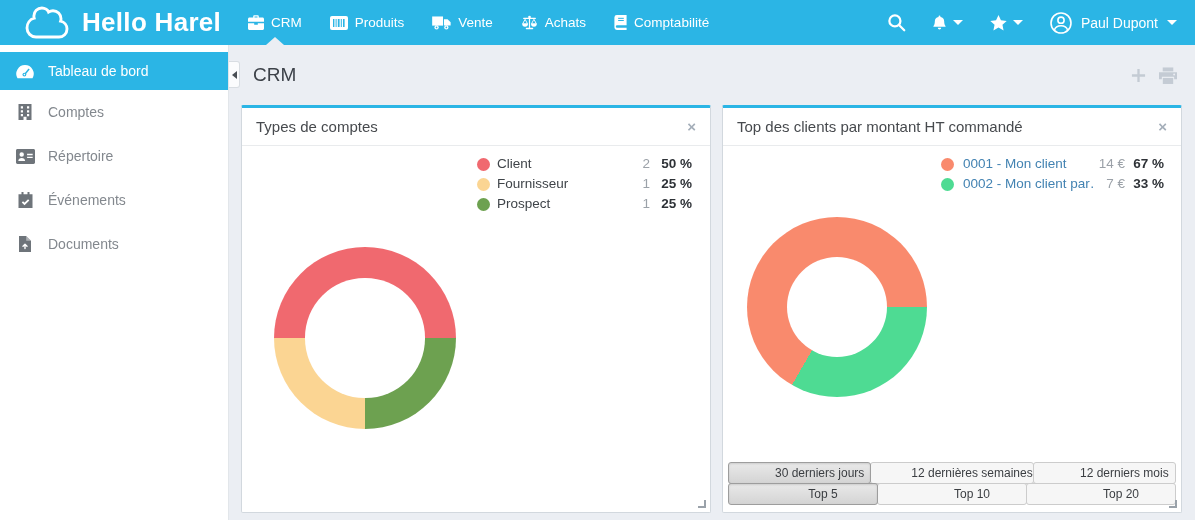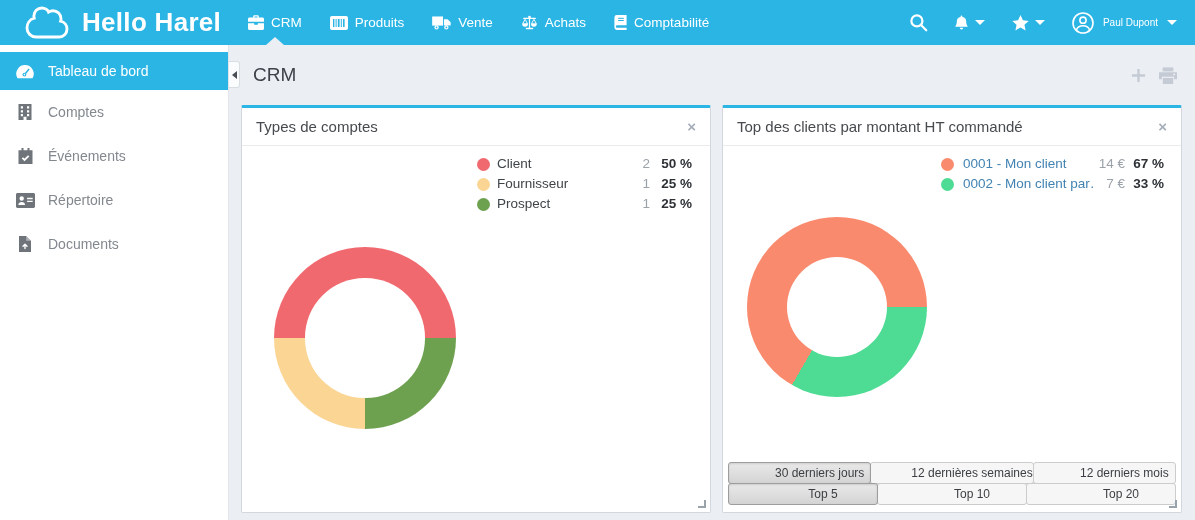--- a/index.html
+++ b/index.html
@@ -21,21 +21,21 @@
   .nav-icon { display:flex; align-items:center; }
   .active-arrow { display:none; }
   .nav-item.active .active-arrow {
     display:block; position:absolute; bottom:0; left:50%; transform:translateX(-50%);
     width:0; height:0; border-left:9px solid transparent; border-right:9px solid transparent;
     border-bottom:8px solid #ebeef3;
   }
   .top-actions { margin-left:auto; display:flex; align-items:center; gap:27px; padding-right:18px; }
   .taction { display:flex; align-items:center; gap:6px; cursor:pointer; }
   .caret { width:0; height:0; border-left:5px solid transparent; border-right:5px solid transparent; border-top:5px solid #fff; }
-  .user { display:flex; align-items:center; gap:9px; color:#fff; font-size:10px; cursor:pointer; }
+  .user { display:flex; align-items:center; gap:9px; color:#fff; font-size:14px; cursor:pointer; }
 
   
   .main { display:flex; height:475px; }
   .sidebar { width:229px; flex:0 0 229px; background:#fff; border-right:1px solid #e2e6ea; padding-top:7px; }
   .side-item { height:44px; display:flex; align-items:center; gap:13px; padding-left:15px;
                color:#83888e; font-size:14px; cursor:pointer; }
   .side-item .side-icon { width:20px; display:flex; justify-content:center; color:#6e747a; }
   .side-item.active { height:38px; background:#2bb5e5; color:#fff; }
   .side-item.active .side-icon { color:#fff; }
 
@@ -223,34 +223,34 @@
     <div class="side-item">
       <span class="side-icon">
         <svg viewBox="0 0 13 16" width="14" height="16">
             <path fill="currentColor" fill-rule="evenodd" d="M0 0h13v16H8v-3.2H5V16H0V0zm2.3 2.3h2.2v2.2H2.3V2.3zm6.2 0h2.2v2.2H8.5V2.3zM2.3 6.2h2.2v2.2H2.3V6.2zm6.2 0h2.2v2.2H8.5V6.2zm-6.2 3.9h2.2v2.2H2.3v-2.2zm6.2 0h2.2v2.2H8.5v-2.2z"></path>
           </svg>
       </span>
       <span>Comptes</span>
     </div>
     <div class="side-item">
       <span class="side-icon">
+        <svg viewBox="0 0 18 14" width="19" height="15">
+            <path fill="currentColor" fill-rule="evenodd" d="M1.4 0h15.2c.8 0 1.4.6 1.4 1.4v11.2c0 .8-.6 1.4-1.4 1.4H1.4c-.8 0-1.4-.6-1.4-1.4V1.4C0 .6.6 0 1.4 0zm4 3a2.1 2.1 0 1 1 0 4.2A2.1 2.1 0 0 1 5.4 3zM2.2 11.2c0-1.7 1.4-2.8 3.2-2.8s3.2 1.1 3.2 2.8H2.2zm8.3-6.7h5.3v1.2h-5.3V4.5zm0 2.8h5.3v1.2h-5.3V7.3z"></path>
+          </svg>
+      </span>
+      <span>Répertoire</span>
+    </div>
+    <div class="side-item">
+      <span class="side-icon">
         <svg viewBox="0 0 14 16" width="15" height="16">
             <path fill="currentColor" d="M0 2.2h14V16H0zM3 0h2v3.4H3zM9 0h2v3.4H9z"></path>
             <path d="M3.9 9.9l2.1 2.1 4.2-4.2" stroke="#fff" stroke-width="1.8" fill="none"></path>
           </svg>
       </span>
       <span>Événements</span>
-    </div>
-    <div class="side-item">
-      <span class="side-icon">
-        <svg viewBox="0 0 18 14" width="19" height="15">
-            <path fill="currentColor" fill-rule="evenodd" d="M1.4 0h15.2c.8 0 1.4.6 1.4 1.4v11.2c0 .8-.6 1.4-1.4 1.4H1.4c-.8 0-1.4-.6-1.4-1.4V1.4C0 .6.6 0 1.4 0zm4 3a2.1 2.1 0 1 1 0 4.2A2.1 2.1 0 0 1 5.4 3zM2.2 11.2c0-1.7 1.4-2.8 3.2-2.8s3.2 1.1 3.2 2.8H2.2zm8.3-6.7h5.3v1.2h-5.3V4.5zm0 2.8h5.3v1.2h-5.3V7.3z"></path>
-          </svg>
-      </span>
-      <span>Répertoire</span>
     </div>
     <div class="side-item">
       <span class="side-icon">
         <svg viewBox="0 0 12 16" width="12" height="16">
             <path fill="currentColor" d="M0 0h7.2L12 4.8V16H0V0z"></path>
             <path d="M7.2 0L12 4.8H7.2z" fill="#fff" opacity=".45"></path>
             <path d="M6 12.6V8.2M6 8.2L4 10.2M6 8.2l2 2" stroke="#fff" stroke-width="1.4" fill="none" stroke-linecap="round"></path>
           </svg>
       </span>
       <span>Documents</span>

